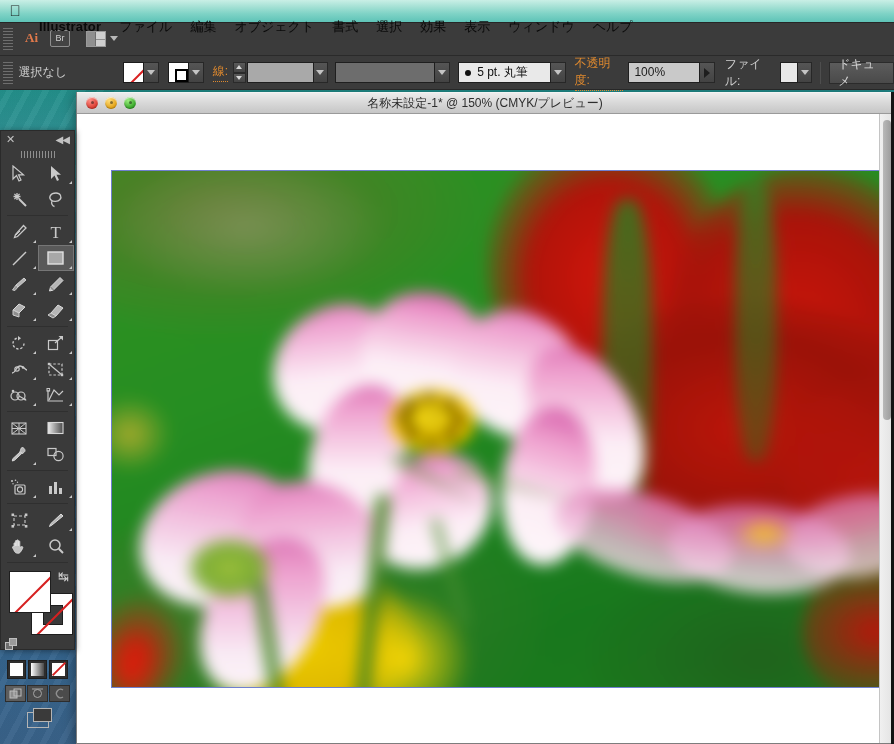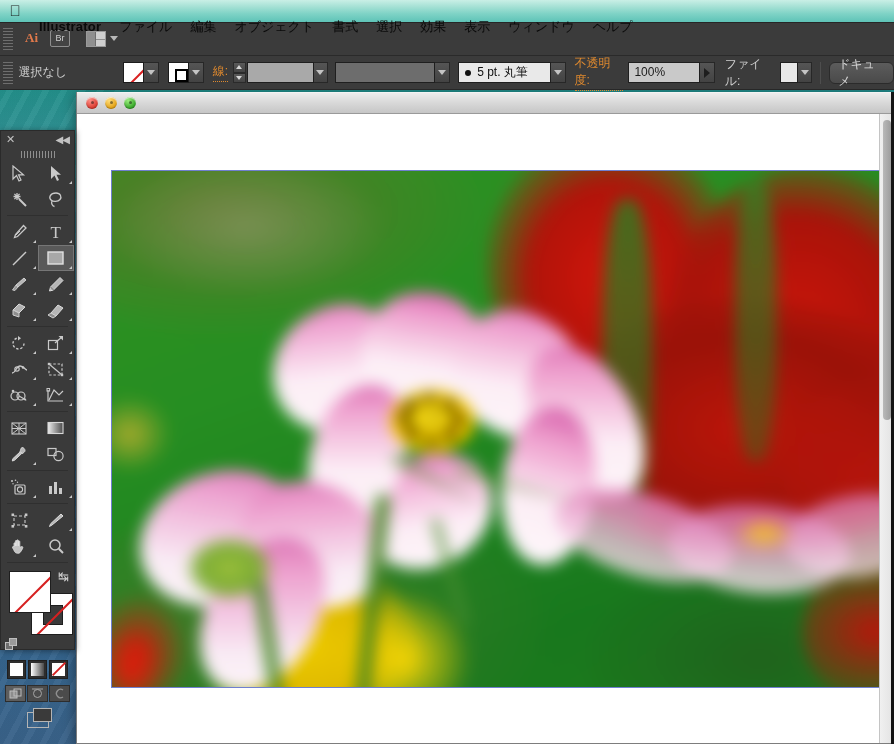--- a/index.html
+++ b/index.html
@@ -122,21 +122,21 @@
   .field.white { background: #c9c9c9; }
   .brush-field {
     height:21px; background:#e9e9e9; border:1px solid #1f1f1f; color:#101010;
     font-size:12px; display:flex; align-items:center; gap:6px; padding:0 6px;
   }
   .brush-dot { width:6px;height:6px;border-radius:50%;background:#111; }
   .tri-right { width:0;height:0;border-top:5px solid transparent;border-bottom:5px solid transparent;border-left:6px solid #1e1e1e; }
   .style-sw { width:19px;height:21px;background:#e8e8e8;border:1px solid #1f1f1f; }
   .doc-btn {
     height:22px; background:linear-gradient(180deg,#5c5c5c,#4a4a4a); border:1px solid #2b2b2b;
-    color:#d8d8d8; font-size:12px; padding:0 8px; display:flex; align-items:center; border-radius:6px;
+    color:#d8d8d8; font-size:12px; padding:0 8px; display:flex; align-items:center; border-radius:0;
   }
 
   
   #docwin {
     position: absolute; left: 76px; top: 92px; width: 818px; height: 652px;
     background: #ffffff; z-index: 10;
     border: 1px solid #7d7d7d; border-top: none;
     box-shadow: 0 3px 12px rgba(0,0,0,.45);
   }
   #titlebar {
@@ -345,20 +345,21 @@
   <div class="doc-btn">ドキュメ</div>
 </div>
 
 <div id="docwin">
   <div id="titlebar">
     <div class="traffic">
       <div class="tl r"></div>
       <div class="tl y"></div>
       <div class="tl g"></div>
     </div>
+    <div id="doctitle">名称未設定-1* @ 150% (CMYK/プレビュー)</div>
   </div>
 
   <div id="canvas">
     <div id="artframe">
       <div id="photo">
 
         <i style="left:-8%;top:-8%;width:120%;height:120%;border-radius:0;background:
              linear-gradient(160deg,#3c8f2c 0%, #2e8b2a 35%, #1f7524 70%, #2d7a23 100%);"></i>
 
         <i style="left:-6%;top:-6%;width:55%;height:40%;background:

